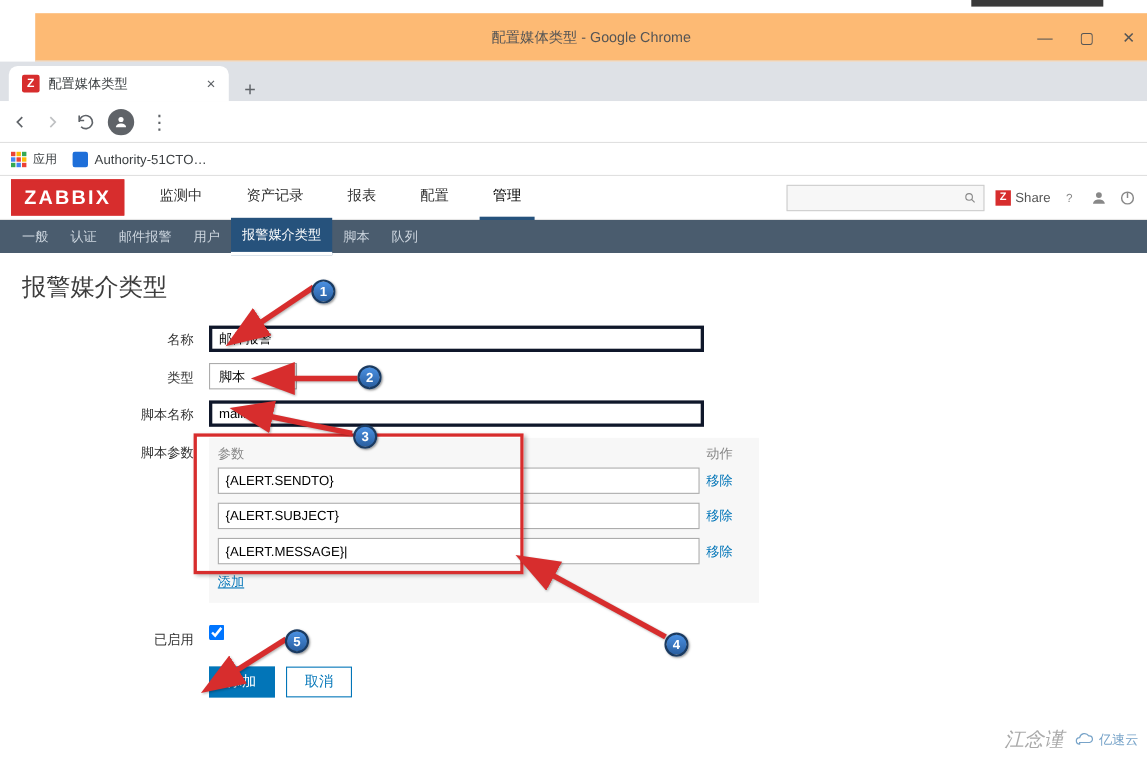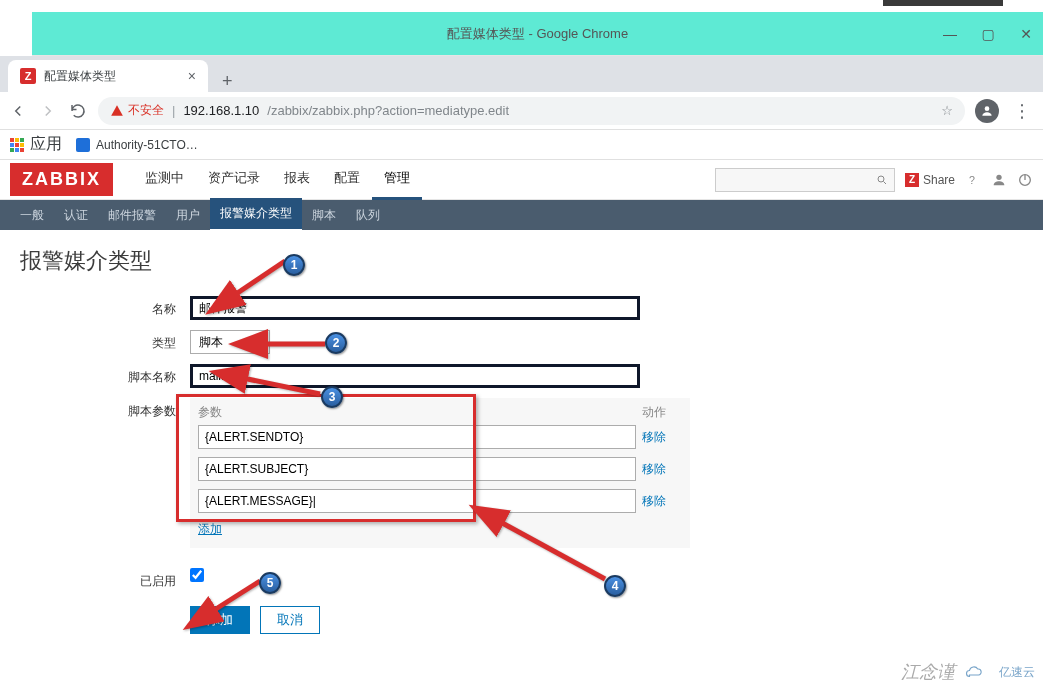--- a/index.html
+++ b/index.html
@@ -1,19 +1,19 @@
 <!DOCTYPE html>
 <html><head>
 <meta charset="utf-8">
 <style>
   * { box-sizing: border-box; margin: 0; padding: 0; }
   body { font-family: Arial, "Microsoft YaHei", sans-serif; font-size: 13px; background: #fff; color: #333; width: 1043px; height: 690px; position: relative; overflow: hidden; }
   
   
-  .win-titlebar { height: 44px; background: #5eead4; border-bottom: 1px solid #e5e5e5; position: relative; display:flex; align-items:center; justify-content:center;margin-left:32px; }
+  .win-titlebar { height: 44px; background: #fdba74; border-bottom: 1px solid #e5e5e5; position: relative; display:flex; align-items:center; justify-content:center;margin-left:32px; }
   .win-title { font-size: 13px; color: #555; }
   .win-controls { position: absolute; right: 8px; top: 0; display: flex; gap: 20px; height: 44px; align-items:center; color:#555; font-size:14px;}
   .win-controls span { width:18px; text-align:center; cursor:default;}
   .prewin-bar { height:12px; background:#fff; position:relative;}
   .prewin-dark { position:absolute; right:40px; top:0; width:120px; height:6px; background:#3a3a3a;}
   
   .tabstrip { height: 36px; background: #dee1e6; display: flex; align-items: flex-end; padding: 0 8px; }
   .tab { background: #fff; border-radius: 8px 8px 0 0; height: 32px; padding: 0 12px; display: flex; align-items: center; gap: 8px; min-width: 200px; }
   .tab-favicon { width:16px; height:16px; background:#d72d2d; color:#fff; font-size:11px; font-weight:bold; display:flex; align-items:center; justify-content:center; border-radius:2px;}
   .tab-title { font-size:12px; color:#3c4043; flex:1;}
@@ -28,32 +28,32 @@
   .insecure svg { width:14px; height:14px;}
   .url-sep { color:#9aa0a6; }
   .url-host { color:#202124; font-size:13px;}
   .url-path { color:#80868b; font-size:13px;}
   .star { margin-left:auto; color:#80868b;}
   .avatar { width:24px; height:24px; border-radius:50%; background:#5f6368; display:flex; align-items:center; justify-content:center;}
   .avatar svg{width:14px;height:14px;fill:#fff;}
   .menu-dots { color:#5f6368; font-size:18px; cursor:pointer; padding:0 4px;}
   
   .bookmarks { height:30px; background:#fff; border-bottom:1px solid #e0e0e0; display:flex; align-items:center; padding:0 10px; gap:14px;}
-  .bm-apps { display:flex; align-items:center; gap:6px; font-size:16px; color:#3c4043; cursor:pointer;}
+  .bm-apps { display:flex; align-items:center; gap:6px; font-size:11px; color:#3c4043; cursor:pointer;}
   .apps-grid { width:14px; height:14px; display:grid; grid-template-columns:repeat(3,1fr); grid-template-rows:repeat(3,1fr); gap:1px;}
   .apps-grid i{background:#ea4335;} .apps-grid i:nth-child(2){background:#fbbc04;} .apps-grid i:nth-child(3){background:#34a853;}
   .apps-grid i:nth-child(4){background:#4285f4;} .apps-grid i:nth-child(5){background:#ea4335;} .apps-grid i:nth-child(6){background:#fbbc04;}
   .apps-grid i:nth-child(7){background:#34a853;} .apps-grid i:nth-child(8){background:#4285f4;} .apps-grid i:nth-child(9){background:#ea4335;}
   .bm-item { display:flex; align-items:center; gap:6px; font-size:12px; color:#3c4043; cursor:pointer;}
   .bm-fav { width:14px;height:14px;background:#1e6fd9;border-radius:2px;display:inline-block;}
   
   
   .zbx-header { height:40px; background:#fff; border-bottom:1px solid #e5e5e5; display:flex; align-items:center; padding:0 10px 0 0; }
   .zbx-logo { background:#d72d2d; color:#fff; font-weight:bold; letter-spacing:2px; padding:4px 10px; font-size:18px; font-family: Arial; border:2px solid #d72d2d; margin-left:10px;}
-  .zbx-menu { display:flex; margin-left:20px; gap:0; }
+  .zbx-menu { display:flex; margin-left:20px; gap:16px; }
   .zbx-menu a { padding:10px 12px; font-size:13px; color:#333; cursor:pointer; text-decoration:none;}
   .zbx-menu a.active { border-bottom:3px solid #26527c; color:#000; font-weight:normal;}
   .zbx-right { margin-left:auto; display:flex; align-items:center; gap:10px;}
   .zbx-search { width:180px; height:24px; background:#f7f7f7; border:1px solid #ccc; display:flex; align-items:center; justify-content:flex-end; padding:0 6px;}
   .zbx-search svg{width:12px;height:12px;fill:#888;}
   .share { font-size:12px; color:#555; display:flex; align-items:center; gap:4px;}
   .share-badge{width:14px;height:14px;background:#d72d2d;color:#fff;font-size:10px;font-weight:bold;display:flex;align-items:center;justify-content:center;}
   .hdr-icon{width:16px;height:16px;fill:#888;cursor:pointer;}
   
   .zbx-submenu { height:30px; background:#4a5c6e; display:flex; align-items:center; padding:0 10px;}
@@ -84,21 +84,21 @@
   .btn-primary { background:#0275b8; color:#fff; border:1px solid #0275b8; padding:4px 16px; font-size:13px; cursor:pointer;}
   .btn-secondary { background:#fff; color:#0275b8; border:1px solid #0275b8; padding:0 16px; font-size:13px; cursor:pointer;}
   
   
   .badge { position:absolute; width:22px; height:22px; border-radius:50%; background:linear-gradient(#4a90e2,#2a5fa0); border:2px solid #1a3a60; color:#fff; font-weight:bold; font-size:12px; display:flex; align-items:center; justify-content:center; z-index:50; box-shadow:1px 1px 2px rgba(0,0,0,0.4);}
   .arrow { position:absolute; z-index:49; pointer-events:none;}
   .arrow svg { overflow:visible; filter: drop-shadow(1px 1px 1px rgba(0,0,0,0.3));}
   
   .watermark { position:absolute; right:0; bottom:0; height:36px; display:flex; align-items:center; gap:10px; padding:4px 8px; background:rgba(255,255,255,0.8);}
   .wm-text { font-style:italic; color:#aaa; font-size:18px; font-family: 'Comic Sans MS', cursive;}
-  .wm-logo { font-size:12px; color:#78a4c9; display:flex; align-items:center; gap:16px;}
+  .wm-logo { font-size:12px; color:#78a4c9; display:flex; align-items:center; gap:4px;}
   .wm-logo svg{width:18px;height:18px;fill:#78a4c9;}
 </style>
 </head>
 <body>
 
 <div class="prewin-bar">
   <div class="prewin-dark"></div>
 </div>
 
 <div class="win-titlebar">
@@ -128,32 +128,20 @@
   <span class="nav-icon" style="opacity:0.4">
       <svg viewBox="0 0 24 24">
         <path d="M9 6l6 6-6 6" stroke="#5f6368" stroke-width="2" fill="none"></path>
       </svg>
     </span>
   <span class="nav-icon">
       <svg viewBox="0 0 24 24">
         <path d="M4 12a8 8 0 1 1 2.3 5.6M4 4v6h6" stroke="#5f6368" stroke-width="2" fill="none"></path>
       </svg>
     </span>
-  <div class="omnibox">
-    <span class="insecure">
-      <svg viewBox="0 0 24 24">
-          <path d="M12 2L2 20h20L12 2z" fill="#d93025"></path>
-        </svg>
-      <span>不安全</span>
-    </span>
-    <span class="url-sep">|</span>
-    <span class="url-host">192.168.1.10</span>
-      <span class="url-path">/zabbix/zabbix.php?action=mediatype.edit</span>
-    <span class="star">☆</span>
-  </div>
   <span class="avatar">
       <svg viewBox="0 0 24 24">
         <circle cx="12" cy="8" r="4"></circle>
         <path d="M4 20c0-4 4-6 8-6s8 2 8 6"></path>
       </svg>
     </span>
   <span class="menu-dots">⋮</span>
 </div>
 
 <div class="bookmarks">

